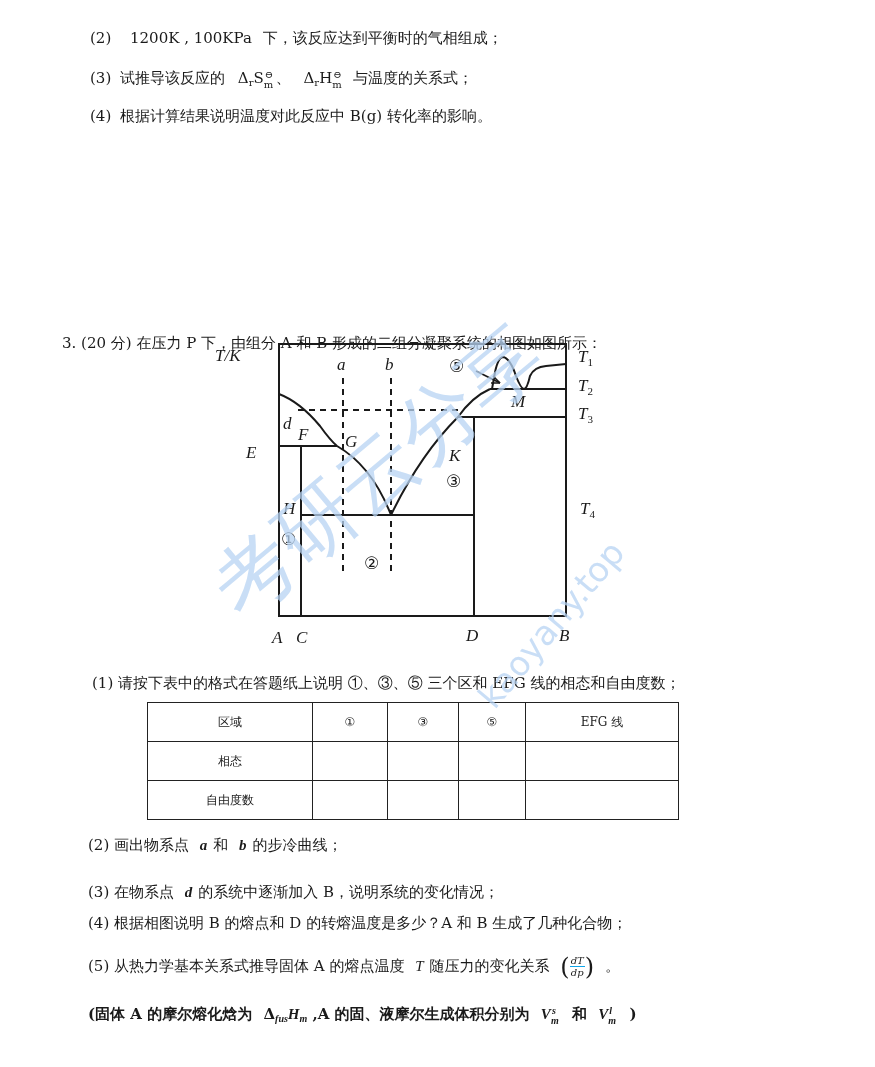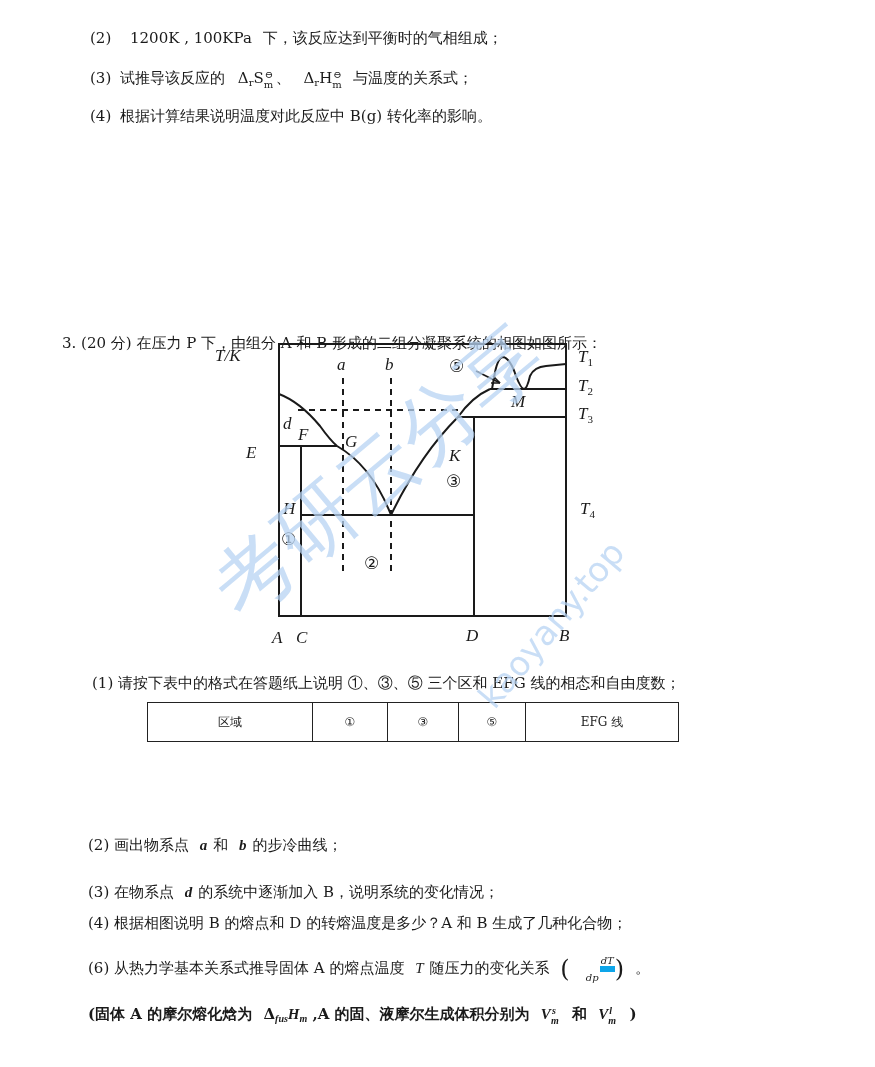--- a/index.html
+++ b/index.html
@@ -23,21 +23,21 @@
     font-size: 12px;
   }
   table.grid td {
     border: 1.5px solid #222; height: 38px; text-align: center; padding: 0;
   }
   .watermark {
     position: absolute; color: #b8d4f3; opacity: 0.75; pointer-events: none;
     font-family: "DejaVu Sans", sans-serif;
   }
   .frac { display: inline-block; vertical-align: middle; font-size: 10px; text-align: center; line-height: 11px; }
-  .frac .n { display: block; border-bottom: 6px solid #0ea5e9; padding: 0 1px; font-style: italic; margin-left: 30px; }
+  .frac .n { display: block; border-bottom: 1px solid #0ea5e9; padding: 0 1px; font-style: italic; }
   .frac .d { display: block; font-style: italic; }
   .paren { font-size: 24px; vertical-align: middle; }
 </style>
 </head>
 <body>
 
 <div class="line q" style="top:28px;">
   <span>(2)</span>
   <span style="margin-left:14px;">1200K , 100KPa</span>
   <span style="margin-left:6px;text-align:right;">下，该反应达到平衡时的气相组成；</span>
@@ -120,38 +120,52 @@
 
 <table class="grid">
   <tbody>
       <tr>
     <td style="width:164px;">区域</td>
     <td style="width:74px;">①</td>
     <td style="width:70px;">③</td>
     <td style="width:66px;">⑤</td>
     <td style="width:152px;">EFG 线</td>
   </tr>
+  <tr>
+    <td>相态</td>
+    <td></td>
+    <td></td>
+    <td></td>
+    <td></td>
+  </tr>
+  <tr>
+    <td>自由度数</td>
+    <td></td>
+    <td></td>
+    <td></td>
+    <td></td>
+  </tr>
 </tbody>
   </table>
 
 <div class="line" style="left:88px; top:835px;">
   <span>(2) 画出物系点</span>
   <b class="it" style="margin:0 6px;">a</b><span>和</span>
   <b class="it" style="margin:0 6px;">b</b><span>的步冷曲线；</span>
 </div>
 
 <div class="line" style="left:88px; top:874px;margin-top:8px;">
   <span>(3) 在物系点</span>
   <b class="it" style="margin:0 6px;">d</b><span>的系统中逐渐加入 B，说明系统的变化情况；</span>
 </div>
 
 <div class="line" style="left:88px; top:913px;">(4) 根据相图说明 B 的熔点和 D 的转熔温度是多少？A 和 B 生成了几种化合物；</div>
 
 <div class="line" style="left:88px; top:955px;">
-  <span>(6) 从热力学基本关系式推导固体 A 的熔点温度</span>
+  <span>(5) 从热力学基本关系式推导固体 A 的熔点温度</span>
   <span class="it" style="margin:0 6px;">T</span><span>随压力的变化关系</span>
   <span style="margin-left:6px;"><span class="paren">(</span><span class="frac"><span class="n">dT</span><span class="d">dp</span></span><span class="paren">)</span></span>
   <span style="margin-left:6px;">。</span>
 </div>
 
 <div class="line" style="left:88px; top:1003px;font-weight:bold;">
   <span>(固体 A 的摩尔熔化焓为</span>
   <span style="margin-left:6px;"><span>Δ</span><span class="sub it">fus</span><span class="it">H</span><span class="sub it">m</span></span><span> ,A 的固、液摩尔生成体积分别为</span>
   <span style="margin-left:6px;"><span class="it">V</span><span class="stack"><span class="sup it">s</span><span class="lo it">m</span></span></span>
   <span style="margin-left:4px;">和</span>

